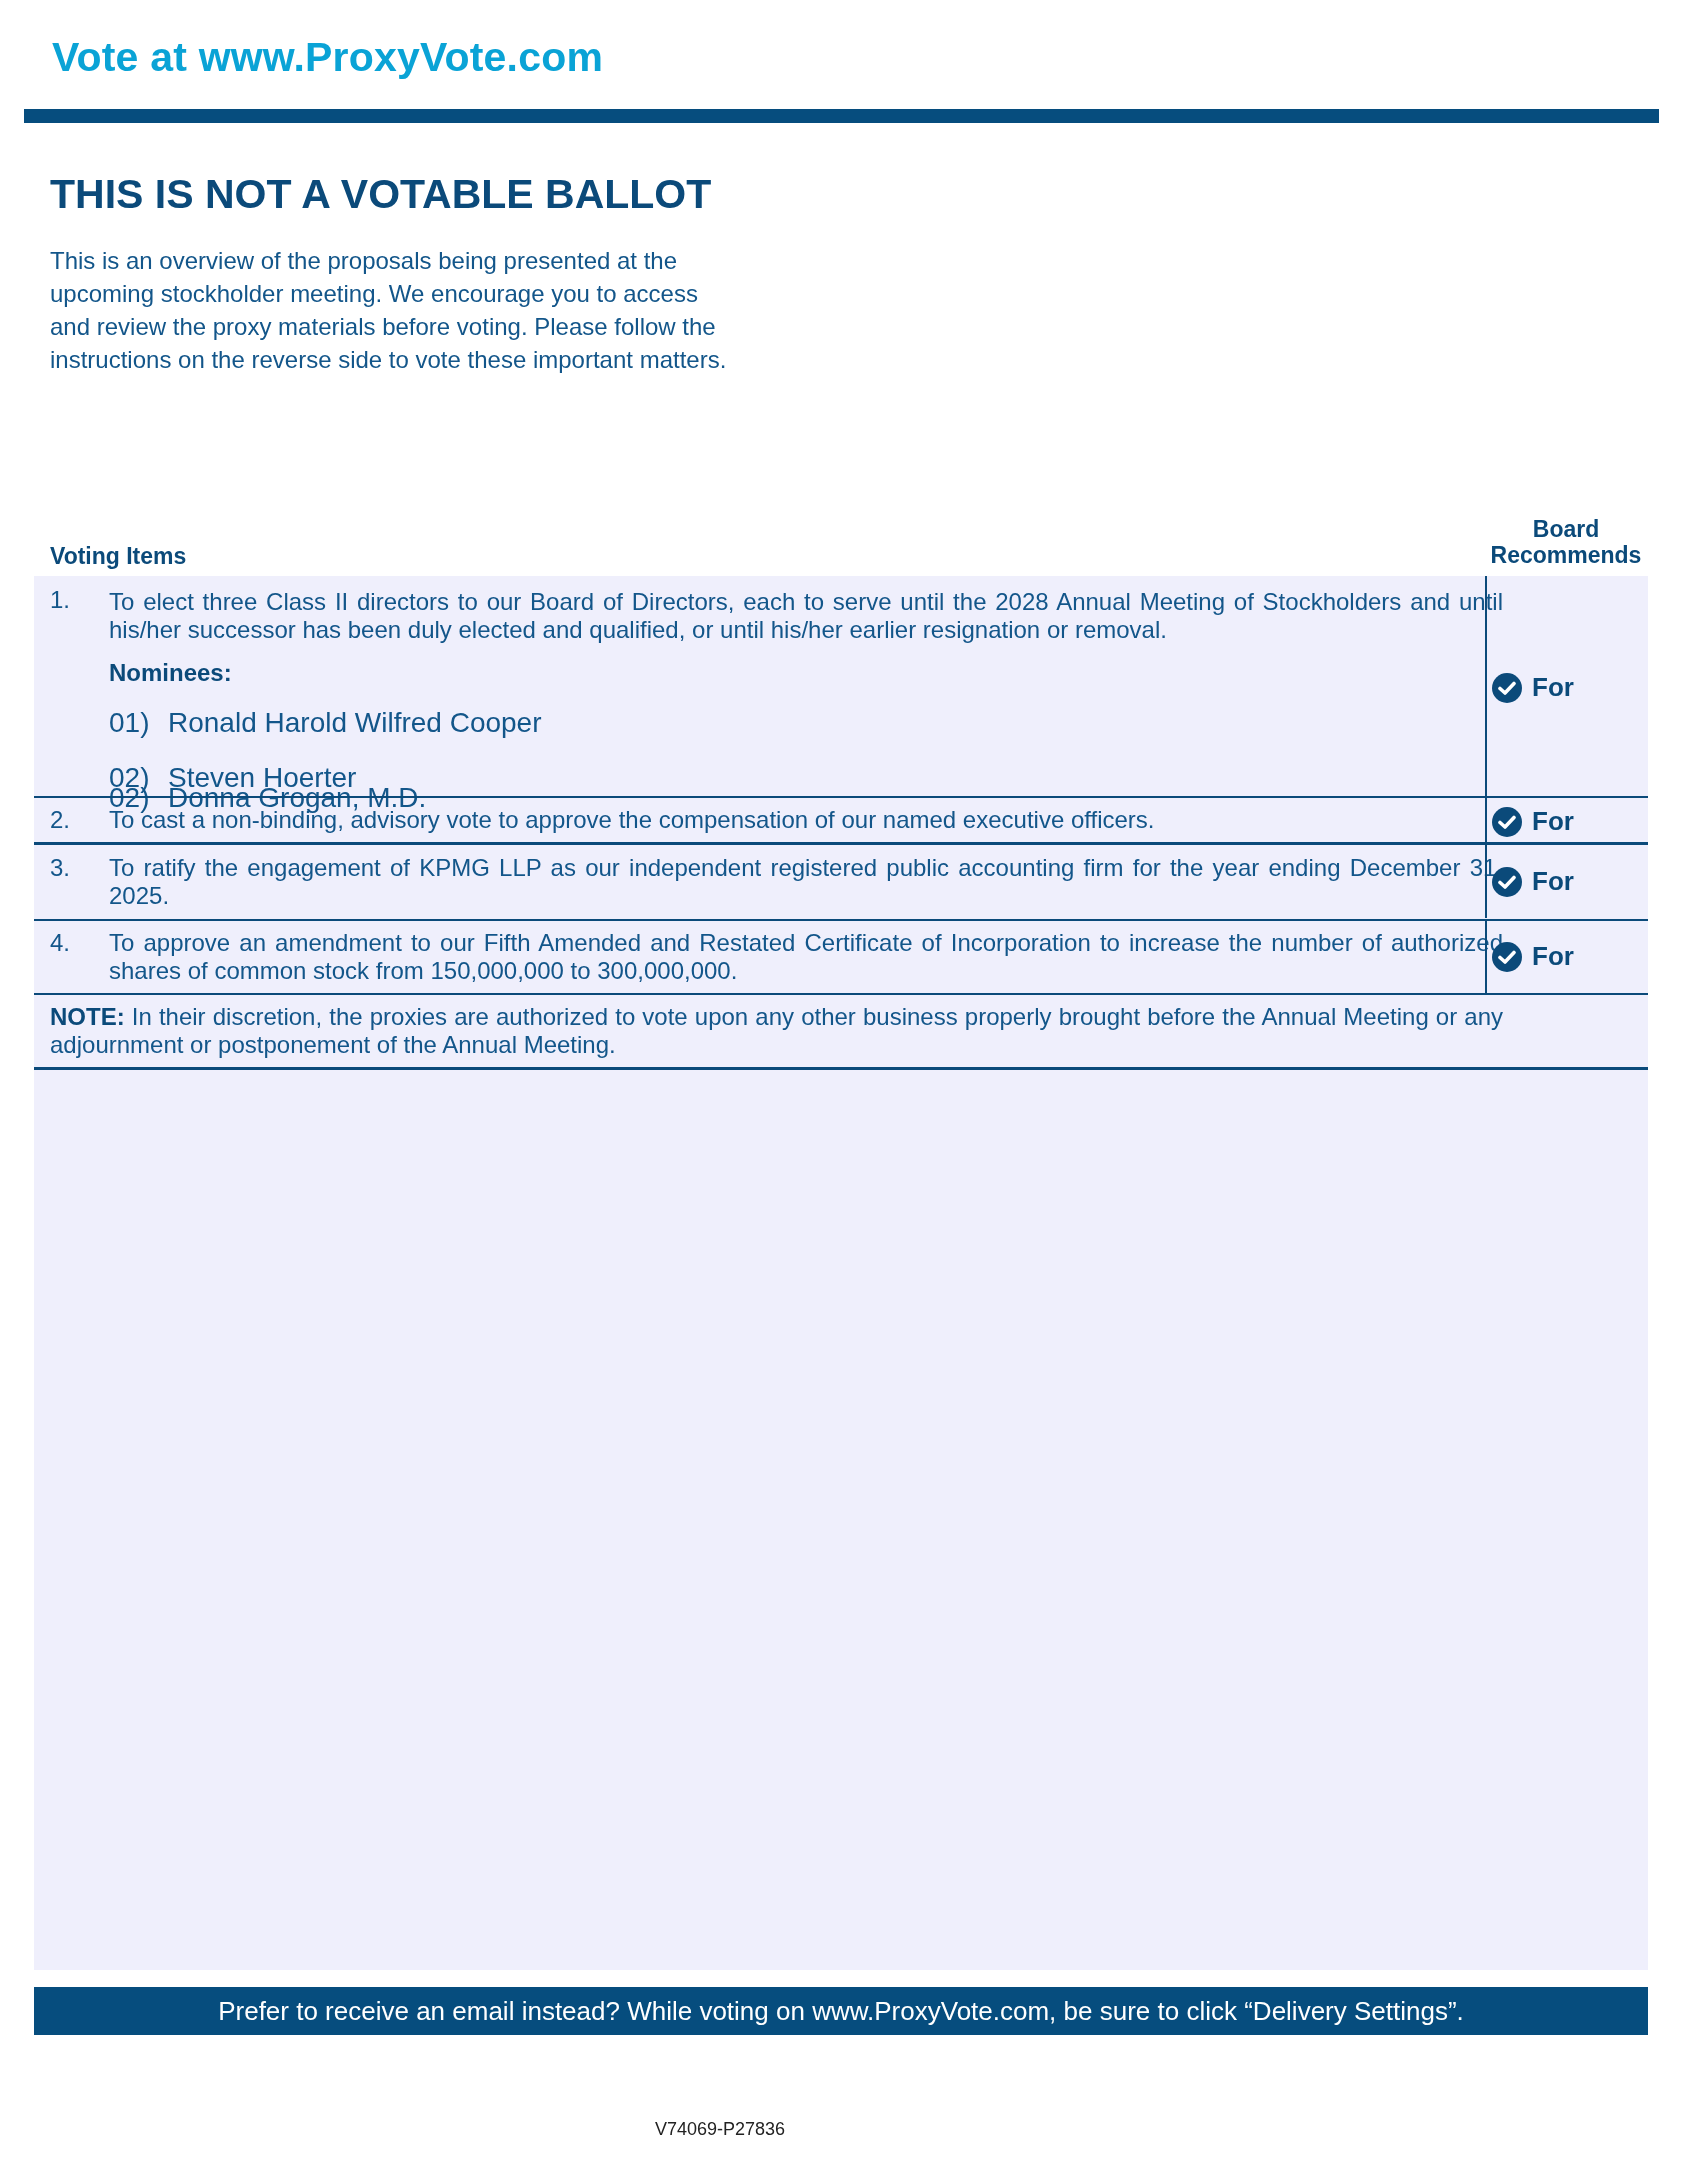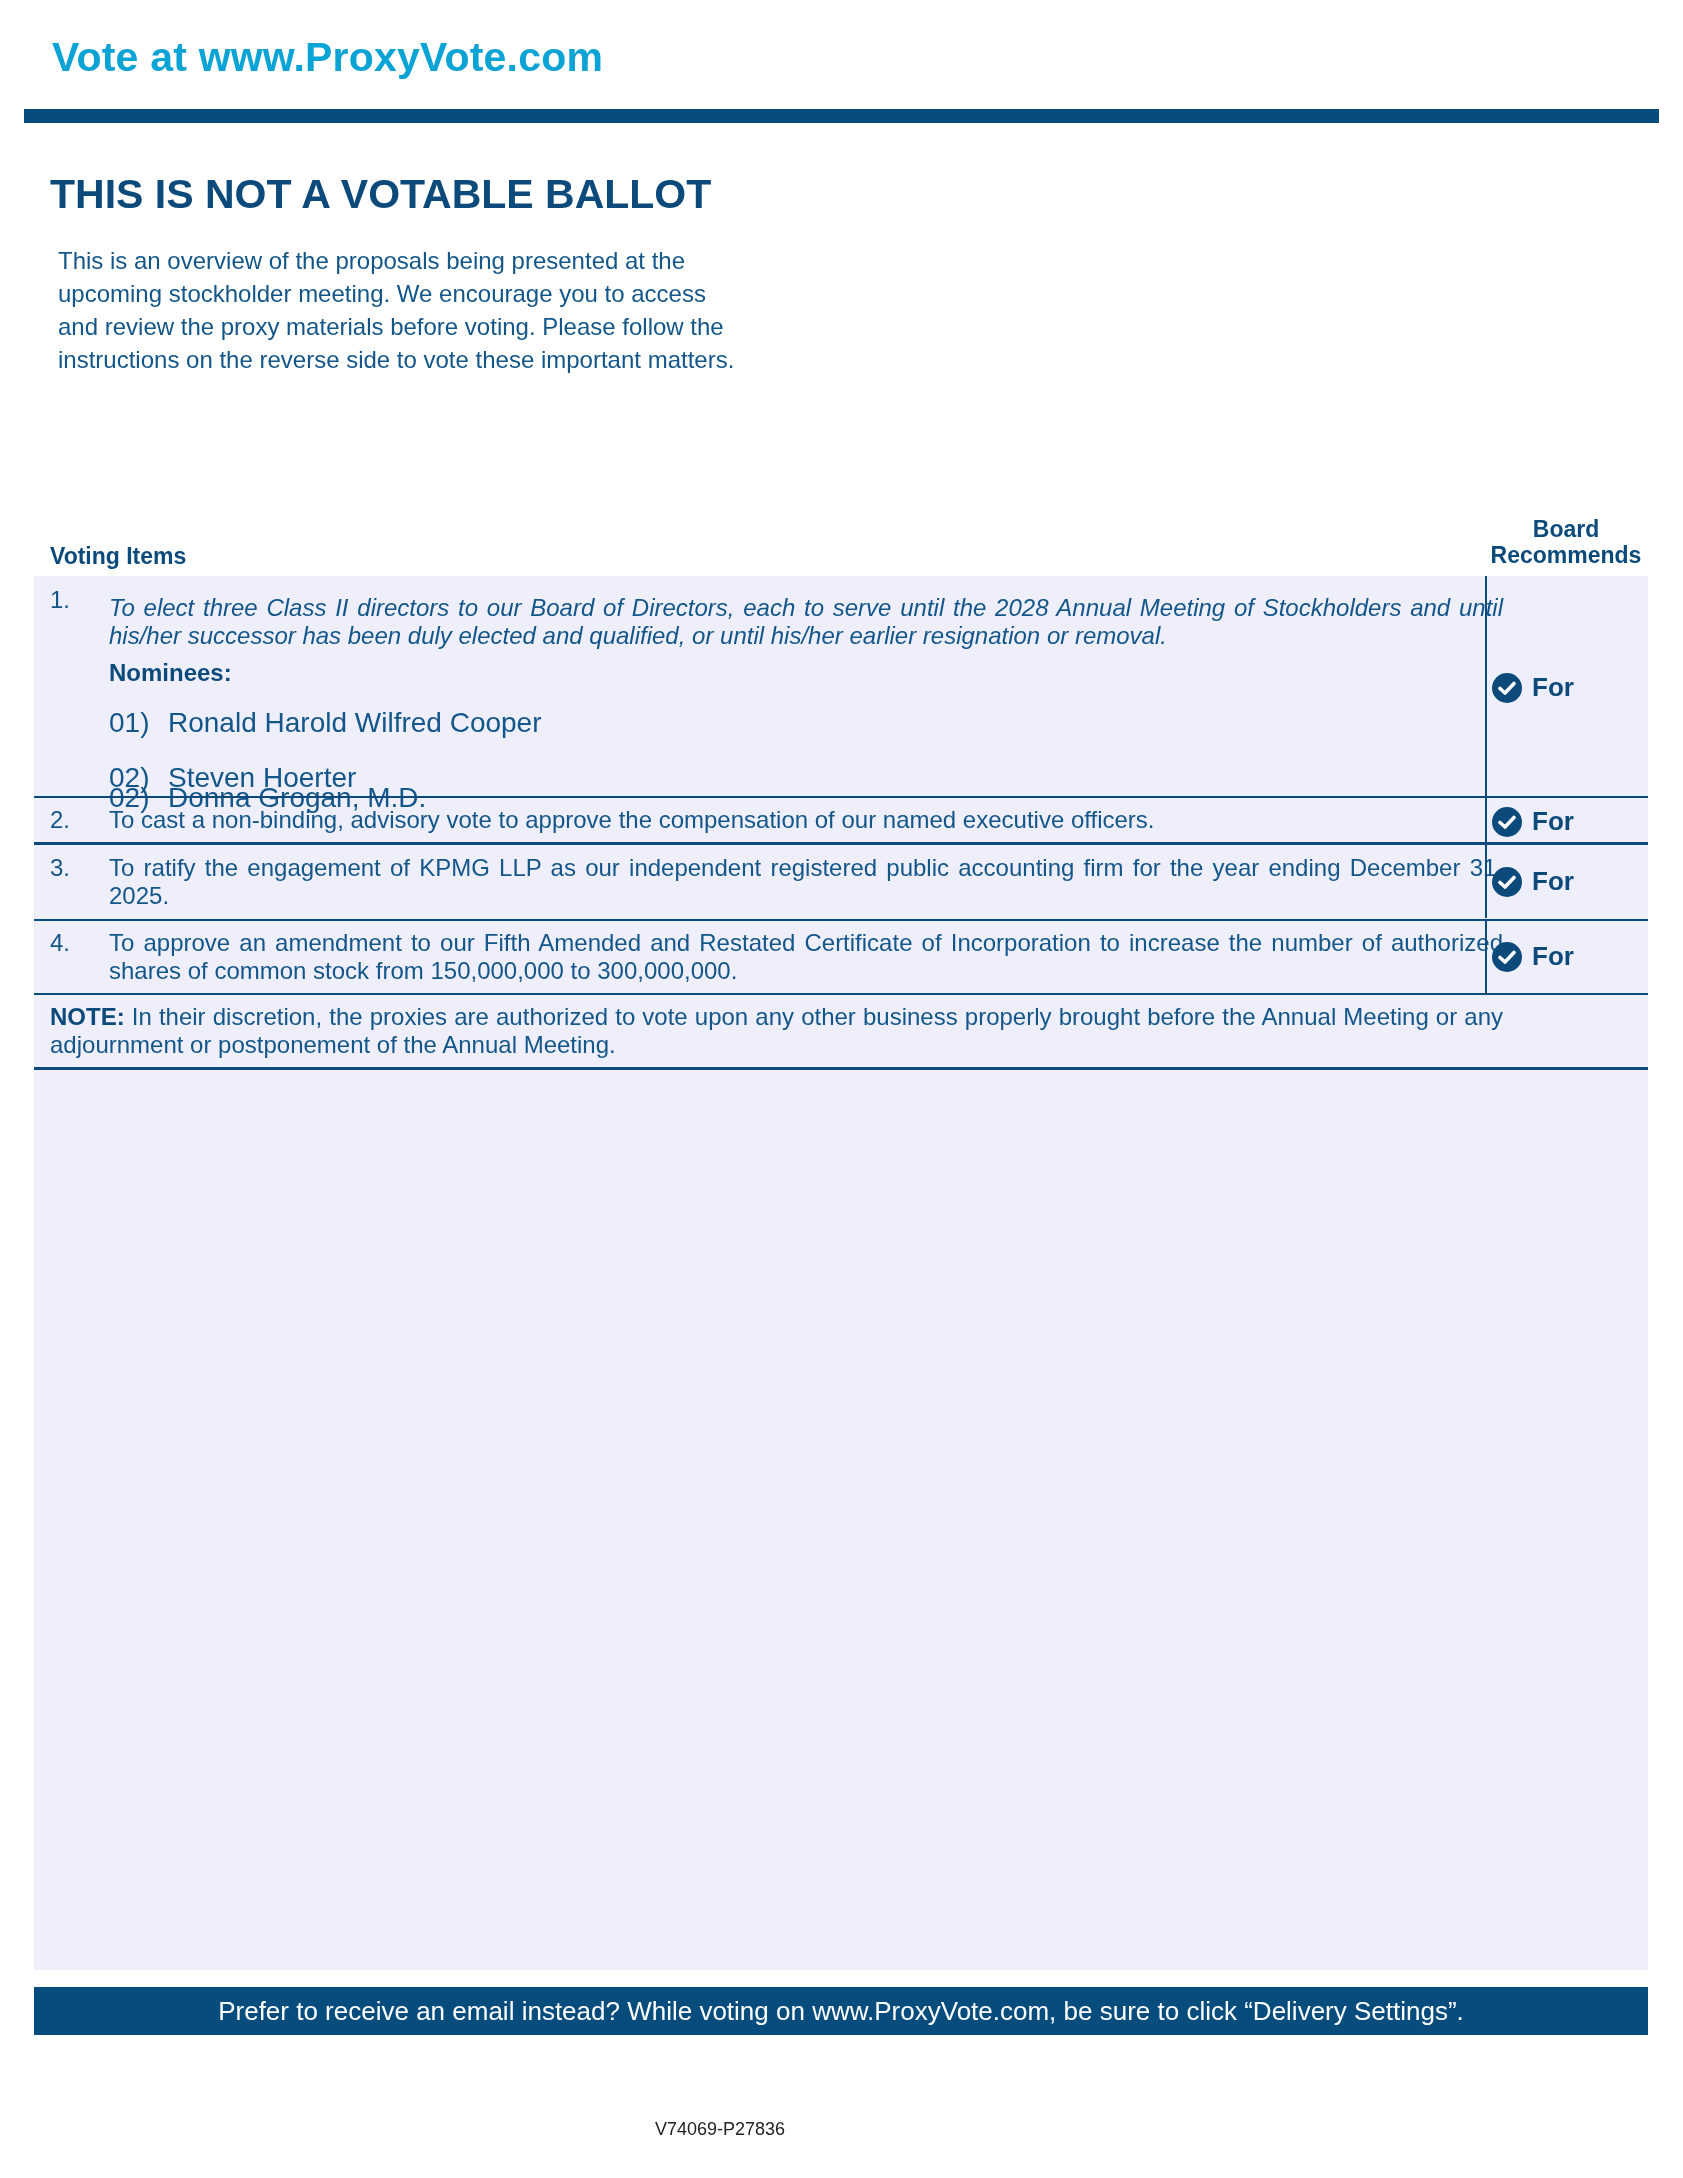--- a/index.html
+++ b/index.html
@@ -40,21 +40,21 @@
       white-space: nowrap;
     }
     .intro {
       left: 50px; top: 244px;
       width: 772px;
       font-size: 24px;
       line-height: 33px;
       color: #13568a;
       font-weight: normal;
     }
-    .intro div { white-space: nowrap; margin-left: 8px; }
+    .intro div { white-space: nowrap; }
 
     
     .col-head-items {
       left: 50px; top: 543px;
       font-size: 23px;
       font-weight: bold;
       color: #0b4a7a;
       white-space: nowrap;
     }
     .col-head-board {
@@ -192,21 +192,21 @@
 <div class="abs col-head-items">Voting Items</div>
 <div class="abs col-head-board">
   <div>Board</div>
   <div>Recommends</div>
 </div>
 
 <div class="abs panel">
 
   <div class="row" style="top:0; height:221px;">
     <span class="num" style="top:10px;">1.</span>
-    <div class="txt" style="top:18px;font-style:italic;">To elect three Class II directors to our Board of Directors, each to serve until the 2028 Annual Meeting of Stockholders and until his/her successor has been duly elected and qualified, or until his/her earlier resignation or removal.</div>
+    <div class="txt" style="top:12px;">To elect three Class II directors to our Board of Directors, each to serve until the 2028 Annual Meeting of Stockholders and until his/her successor has been duly elected and qualified, or until his/her earlier resignation or removal.</div>
     <div class="nominees-label" style="top:83px;">Nominees:</div>
     <div class="nominee" style="top:131px;">
       <span class="nnum">01)</span><span>Ronald Harold Wilfred Cooper</span>
     </div>
     <div class="nominee" style="top:158px;margin-top:48px;">
       <span class="nnum">02)</span><span>Donna Grogan, M.D.</span>
     </div>
     <div class="nominee" style="top:186px;">
       <span class="nnum">02)</span><span>Steven Hoerter</span>
     </div>

